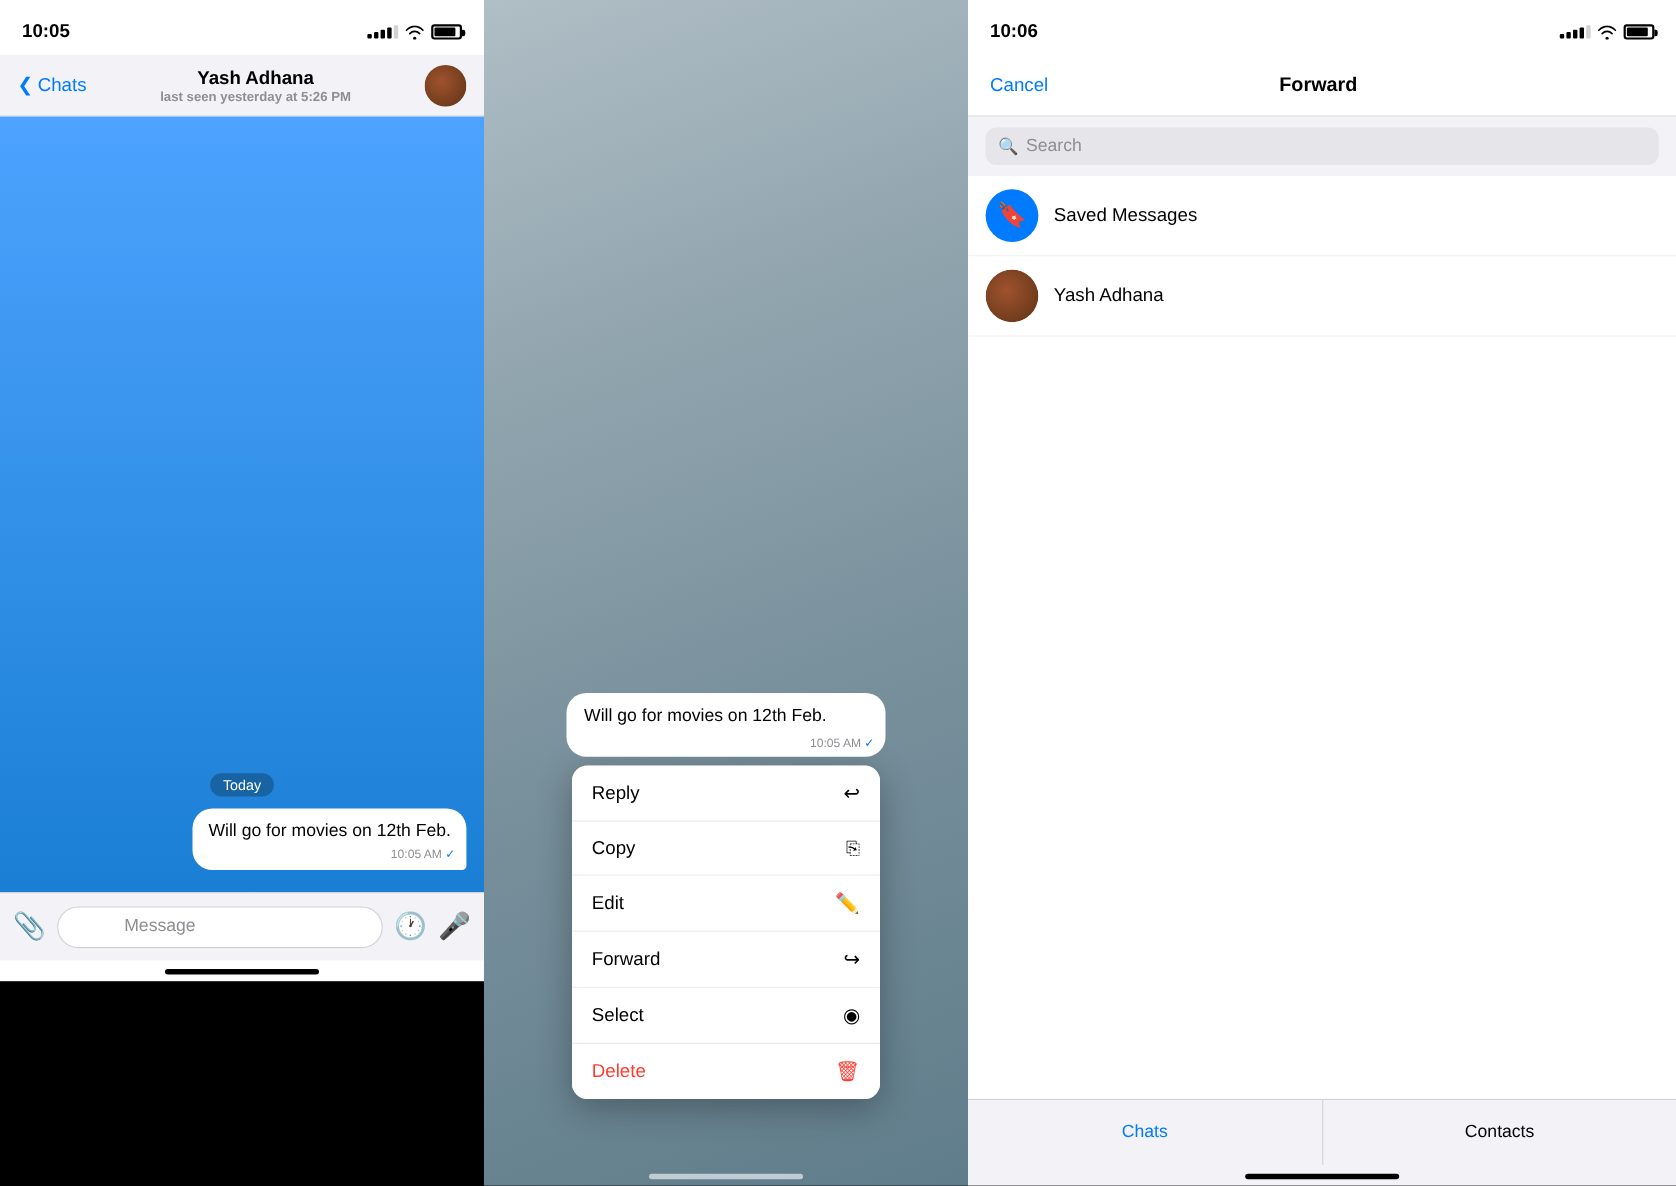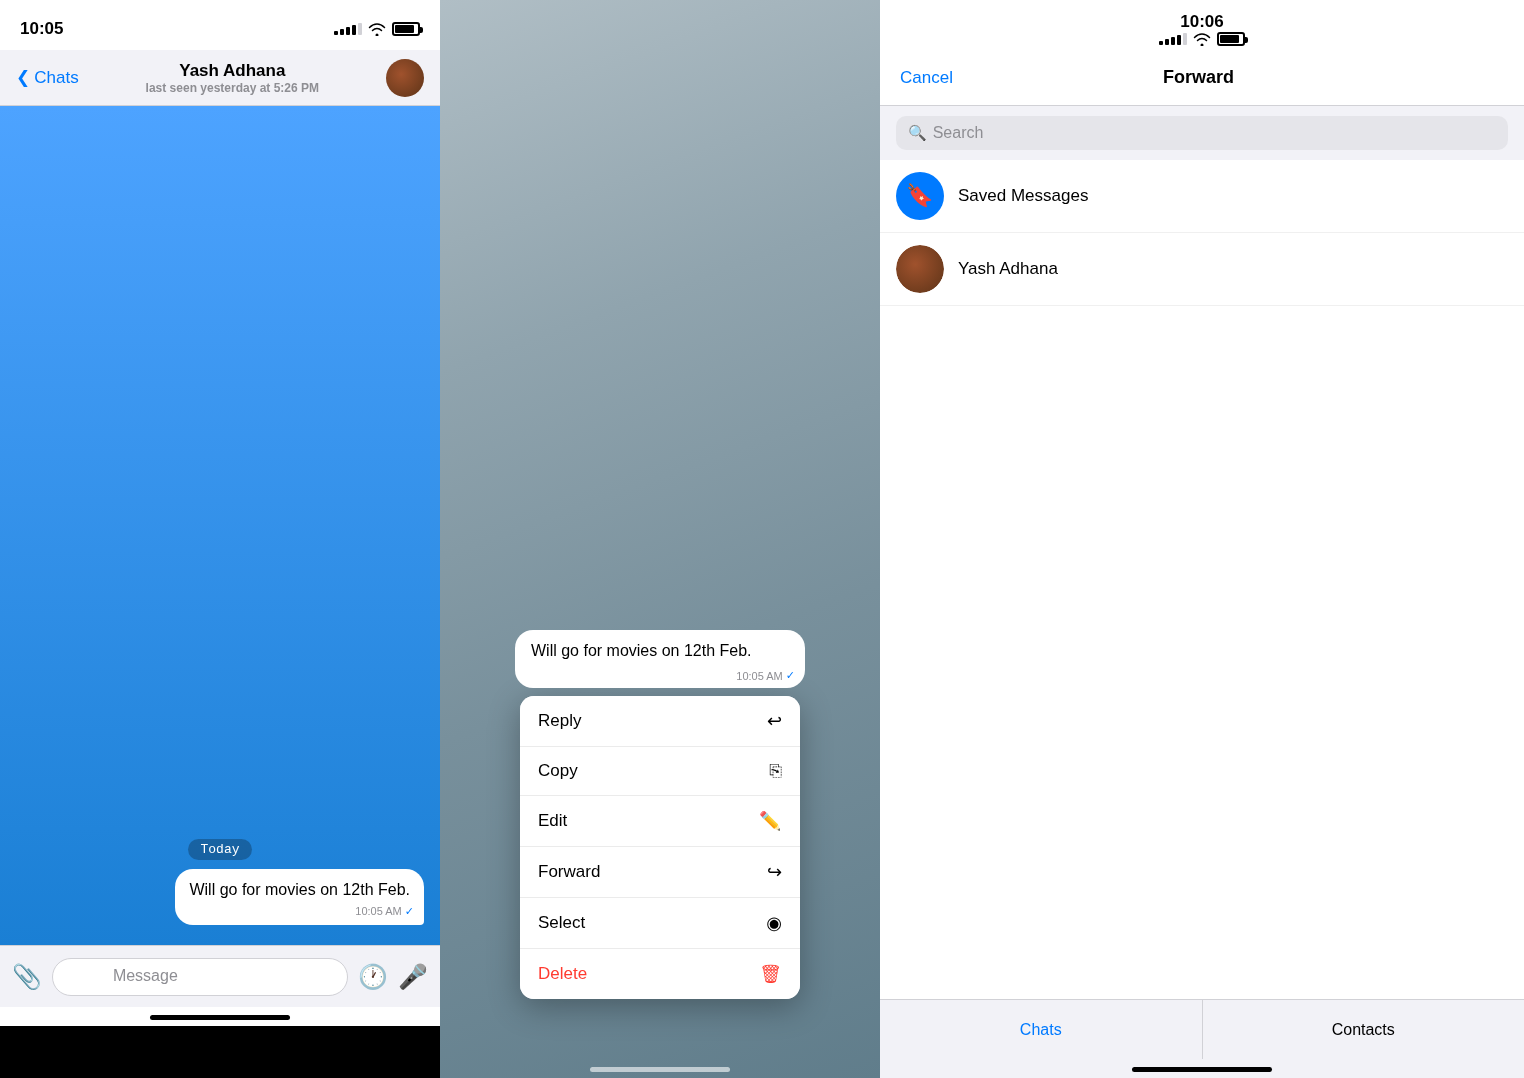--- a/index.html
+++ b/index.html
@@ -13,21 +13,21 @@
       overflow: hidden;
     }
 
     
     .panel {
       position: relative;
       overflow: hidden;
     }
     .panel-1 {
       width: 440px;
-      height: 1026px;
+      height: 892px;
       background: #fff;
       display: flex;
       flex-direction: column;
     }
     .panel-2 {
       width: 440px;
       height: 1078px;
       background: linear-gradient(160deg, #b0bec5 0%, #90a4ae 30%, #78909c 60%, #607d8b 100%);
       display: flex;
       flex-direction: column;
@@ -139,21 +139,20 @@
     .date-badge {
       text-align: center;
       margin-bottom: 12px;
     }
     .date-badge span {
       background: rgba(0,0,0,0.25);
       color: #fff;
       font-size: 13px;
       padding: 3px 12px;
       border-radius: 12px;
-      font-family: Liberation Mono, monospace;
     }
     .message-bubble-out {
       align-self: flex-end;
       background: #fff;
       border-radius: 18px 18px 4px 18px;
       padding: 10px 14px 24px;
       max-width: 280px;
       position: relative;
       font-size: 16px;
       color: #000;
@@ -259,21 +258,20 @@
       font-size: 18px;
       color: #000;
     }
     .context-item-icon-red {
       color: #ff3b30;
     }
 
     
     .panel-3-status {
       background: #fff;
-      flex-direction: column;
     }
     .forward-nav {
       display: flex;
       align-items: center;
       justify-content: space-between;
       padding: 12px 20px;
       background: #fff;
       border-bottom: 1px solid #d1d1d6;
       height: 56px;
     }

